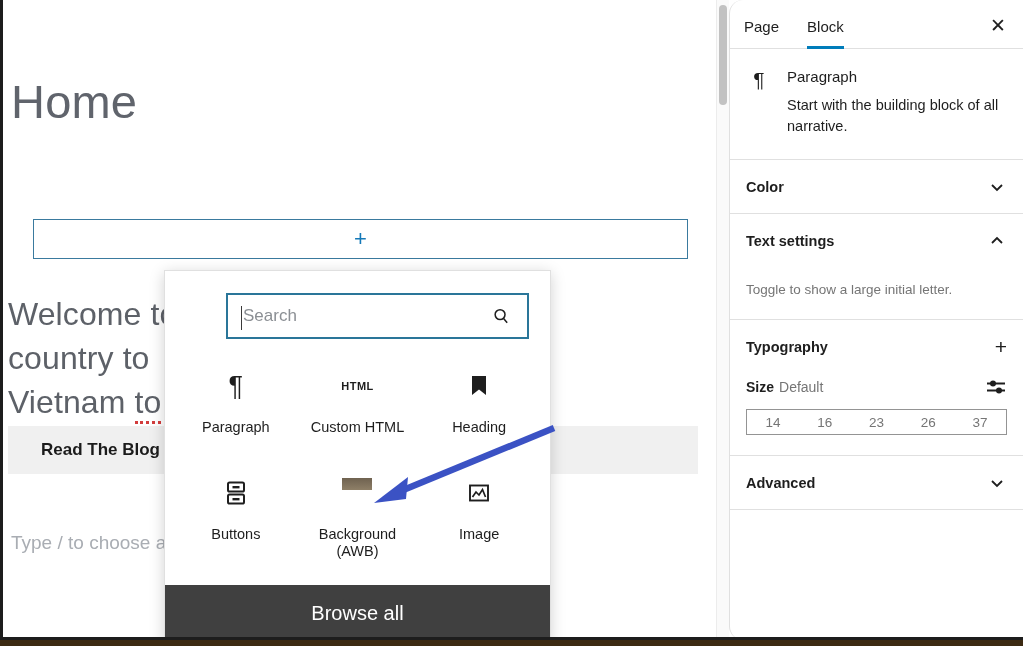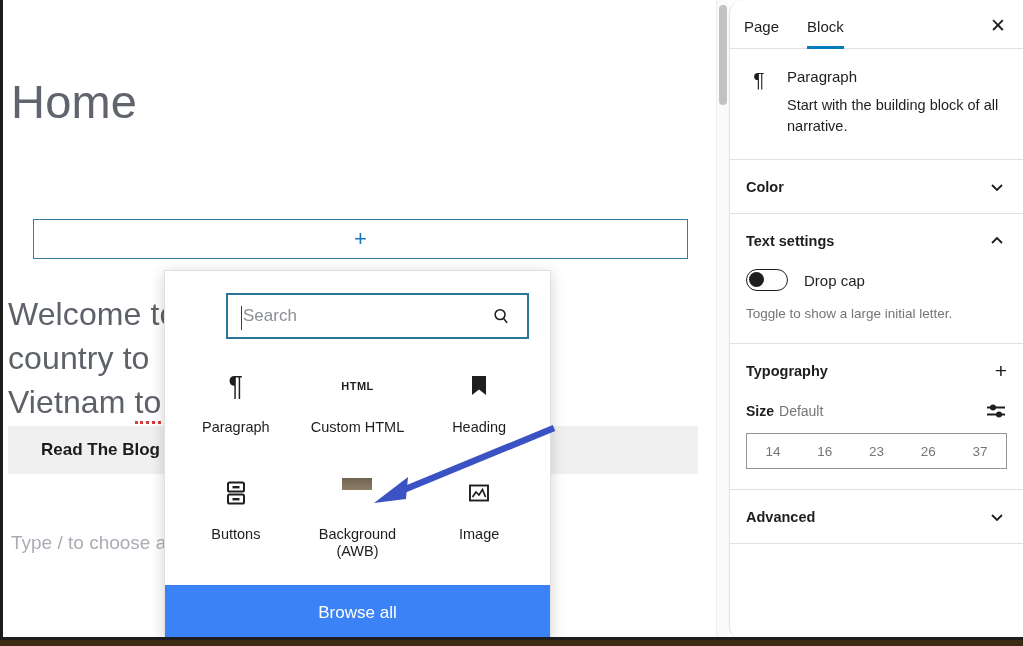--- a/index.html
+++ b/index.html
@@ -159,23 +159,23 @@
   .awb-thumb::before {
     content: ""; position: absolute; left: 0; top: 0; right: 0; height: 42%;
     background: linear-gradient(180deg, #6f6250 0%, #8e7f67 100%);
   }
   .awb-thumb .awb-text {
     position: relative; z-index: 2;
     font-size: 8.5px; font-weight: 700; color: #ffffff; letter-spacing: .4px;
   }
 
   .browse-all {
-    height: 56px; background: #3b82f6;
+    height: 56px; background: #404040;
     display: flex; align-items: center; justify-content: center;
-    color: #ffffff; font-size: 17px; cursor: pointer;
+    color: #ffffff; font-size: 20px; cursor: pointer;
   }
 
   
   .arrow-annotation {
     position: absolute; left: 366px; top: 425px;
     width: 190px; height: 85px;
     pointer-events: none;
   }
 
   
@@ -248,21 +248,21 @@
   .helper-text { font-size: 13.5px; color: #757575; margin-top: 14px; line-height: 18px; }
 
   .size-row {
     display: flex; align-items: center; justify-content: space-between;
     margin-top: 4px;
   }
   .size-row .size-label { font-size: 14px; color: #1e1e1e; font-weight: 700; }
   .size-row .size-value { font-size: 14px; color: #757575; font-weight: 400; margin-left: 5px; }
   .size-buttons {
     margin-top: 12px;
-    display: flex; border: 1px solid #949494; height: 36px;
+    display: flex; border: 1px solid #949494; height: 26px;
     align-items: stretch;
   }
   .size-buttons .sz {
     flex: 1; display: flex; align-items: center; justify-content: center;
     font-size: 13.5px; color: #757575; cursor: pointer;
   }
 </style>
 </head>
 <body>
 
@@ -415,26 +415,20 @@
     <div class="panel">
       <div class="panel-head">
         <span class="panel-title">Text settings</span>
         <span class="chev">
           <svg width="20" height="20" viewBox="0 0 20 20">
               <polyline points="5,12 10,7 15,12" fill="none" stroke="#1e1e1e" stroke-width="1.8"></polyline>
             </svg>
         </span>
       </div>
       <div class="panel-body">
-        <div class="toggle-row">
-          <span class="toggle">
-            <span class="knob"></span>
-          </span>
-          <span class="toggle-label">Drop cap</span>
-        </div>
         <div class="helper-text">Toggle to show a large initial letter.</div>
       </div>
     </div>
 
     <div class="panel">
       <div class="panel-head">
         <span class="panel-title">Typography</span>
         <span class="plus-ctl">+</span>
       </div>
       <div class="panel-body">

